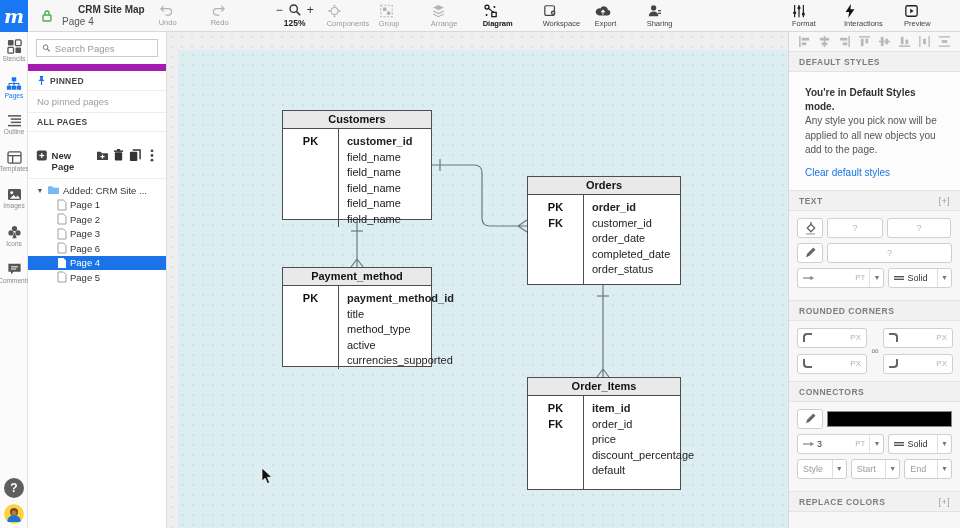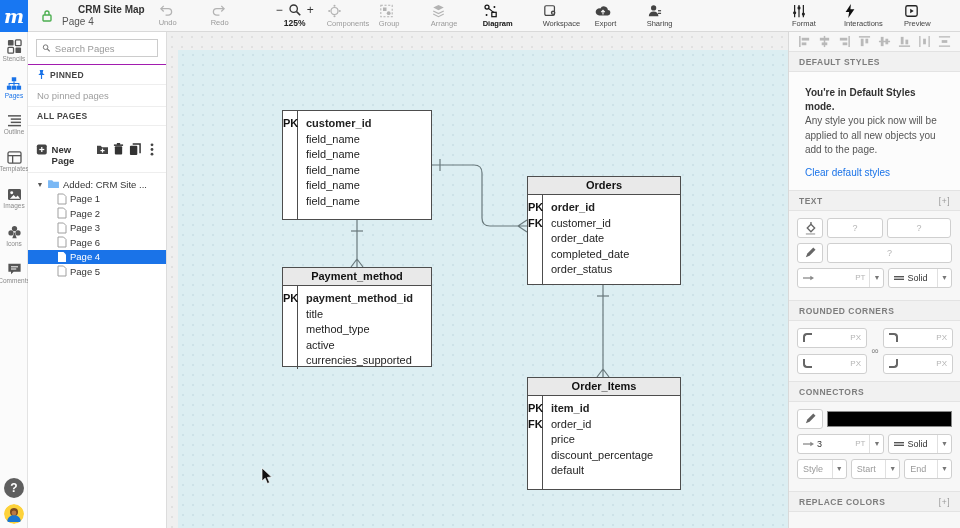--- a/index.html
+++ b/index.html
@@ -49,21 +49,21 @@
   .caret { font-size:7px; color:#555; width:8px; text-align:center; }
 
   
   #canvas { position:absolute; left:167px; top:32px; width:621px; height:496px; background:#efefef;
             background-image:radial-gradient(circle, #e0e0e0 1px, transparent 1px); background-size:10px 10px; overflow:hidden; }
   #artboard { position:absolute; left:11px; top:18px; width:610px; height:478px; background:#dceef2;
               background-image:radial-gradient(circle, #cde2e8 1px, transparent 1px); background-size:10px 10px; }
   .er-table { position:absolute; background:#fff; border:1px solid #4d4d4d; display:flex; flex-direction:column; }
   .er-head { height:18px; background:#e9e9e9; border-bottom:1px solid #4d4d4d; font-size:11px; font-weight:bold; color:#111; text-align:center; line-height:17px; flex:none; }
   .er-body { display:flex; flex:1; }
-  .er-keys { width:15px; border-right:1px solid #4d4d4d; padding-top:5px; text-align:center; font-size:11px; font-weight:bold; color:#111; line-height:15.5px; flex:none; }
+  .er-keys { width:56px; border-right:1px solid #4d4d4d; padding-top:5px; text-align:center; font-size:11px; font-weight:bold; color:#111; line-height:15.5px; flex:none; }
   .er-fields { flex:1; padding:5px 0 0 8px; font-size:11px; color:#222; line-height:15.5px; }
   .er-fields .f:first-child { font-weight:bold; }
   #conn-svg, #cursor-svg { position:absolute; left:0; top:0; pointer-events:none; }
 
   
   #rpanel { position:absolute; left:788px; top:32px; width:172px; height:496px; background:#f7f7f7; border-left:1px solid #d9d9d9; font-size:9px; color:#555; }
   #align-row { height:20px; display:flex; align-items:center; justify-content:space-between; padding:0 9px; border-bottom:1px solid #e2e2e2; }
   .al-ic { width:13px; height:13px; cursor:pointer; }
   .sect-head { background:#f1f1f1; border-top:1px solid #e3e3e3; border-bottom:1px solid #e3e3e3; padding:5px 10px 4px; font-size:8.5px; font-weight:bold; color:#7d7d7d; letter-spacing:.5px; display:flex; }
   .sect-head .plus { margin-left:auto; color:#9a9a9a; font-weight:normal; cursor:pointer; }
@@ -303,21 +303,21 @@
   </div>
 
   <div id="pages">
     <div id="search-box">
       <svg class="svgic" width="10" height="10" viewBox="0 0 16 16">
           <circle cx="6.5" cy="6.5" r="4.2" fill="none" stroke="#777" stroke-width="1.8"></circle>
           <line x1="9.8" y1="9.8" x2="14" y2="14" stroke="#777" stroke-width="2"></line>
         </svg>
       <input type="text" placeholder="Search Pages" style="">
     </div>
-    <div class="p-sect" style="border-top:1px solid #a21caf;">
+    <div class="p-sect" style="border-top:7px solid #a21caf;">
       <svg class="svgic" width="9" height="11" viewBox="0 0 10 12">
           <path d="M3 1 h4 l-0.7 3.2 L8.5 6.5 h-7 L3.7 4.2 Z" fill="#1a73e8"></path>
           <line x1="5" y1="6.5" x2="5" y2="11" stroke="#1a73e8" stroke-width="1.3"></line>
         </svg>
       <span>PINNED</span>
     </div>
     <div class="p-muted">No pinned pages</div>
     <div class="p-sect">ALL PAGES</div>
     <div id="newpage-row">
       <svg class="svgic" width="13" height="13" viewBox="0 0 14 14">
@@ -413,20 +413,21 @@
           <path d="M179 170 V209"></path>
           <line x1="173" y1="181" x2="185" y2="181"></line>
           <path d="M179 209 L173 217 M179 209 L185 217 M179 209 V217"></path>
           <path d="M425 235 V319"></path>
           <line x1="419" y1="246" x2="431" y2="246"></line>
           <path d="M425 319 L419 327 M425 319 L431 327 M425 319 V327"></path>
         </g>
       </svg>
 
       <div class="er-table" style="left:104px; top:60px; width:150px; height:110px;">
+        <div class="er-head">Customers</div>
         <div class="er-body">
           <div class="er-keys">
             <div>PK</div>
             <div></div>
           </div>
           <div class="er-fields">
             <div class="f">customer_id</div>
             <div class="f">field_name</div>
             <div class="f">field_name</div>
             <div class="f">field_name</div>

